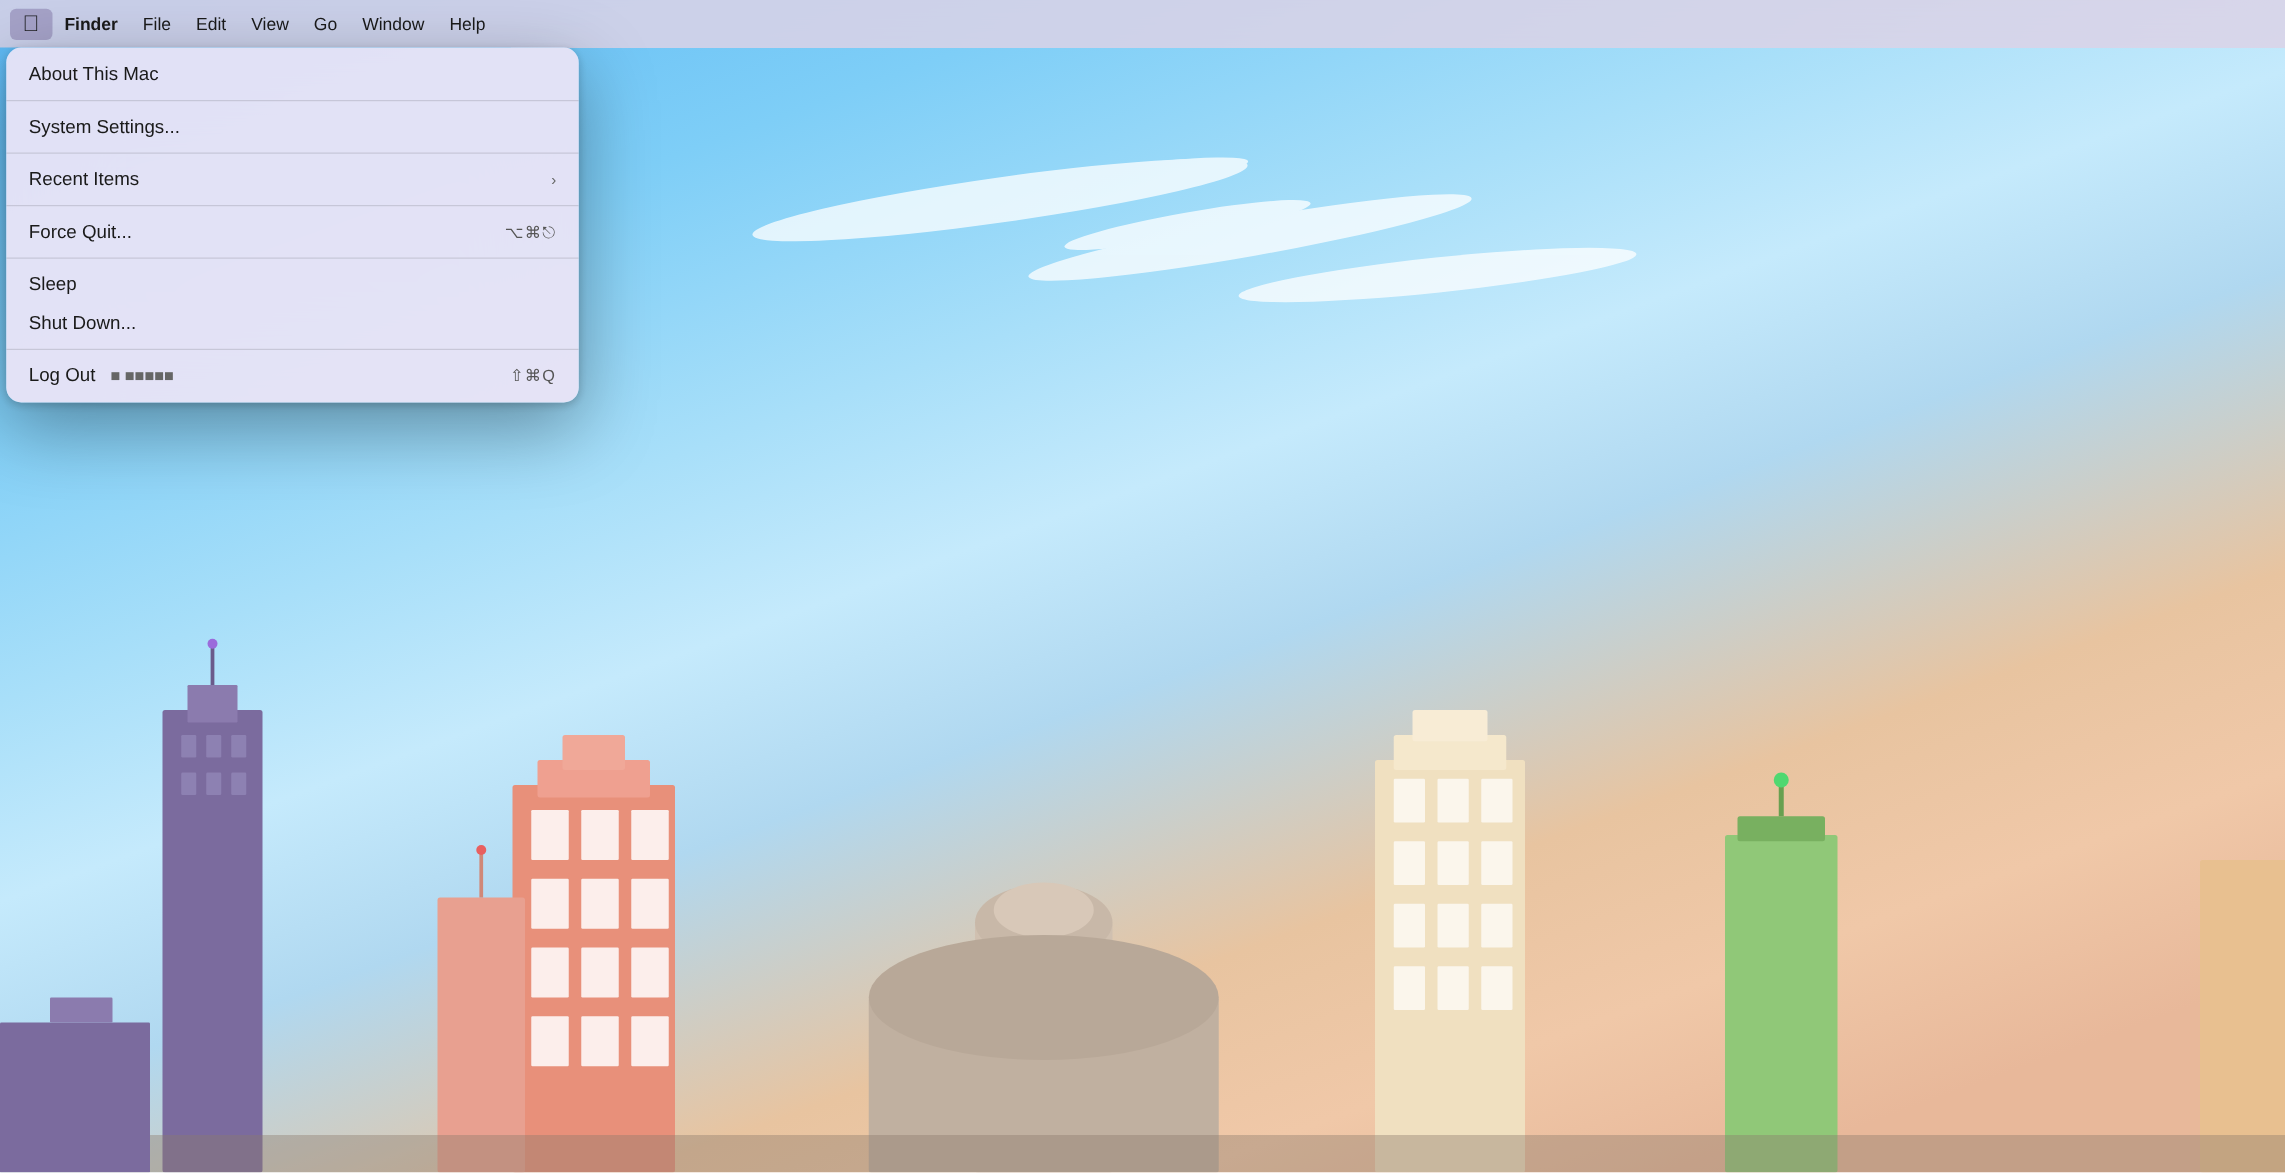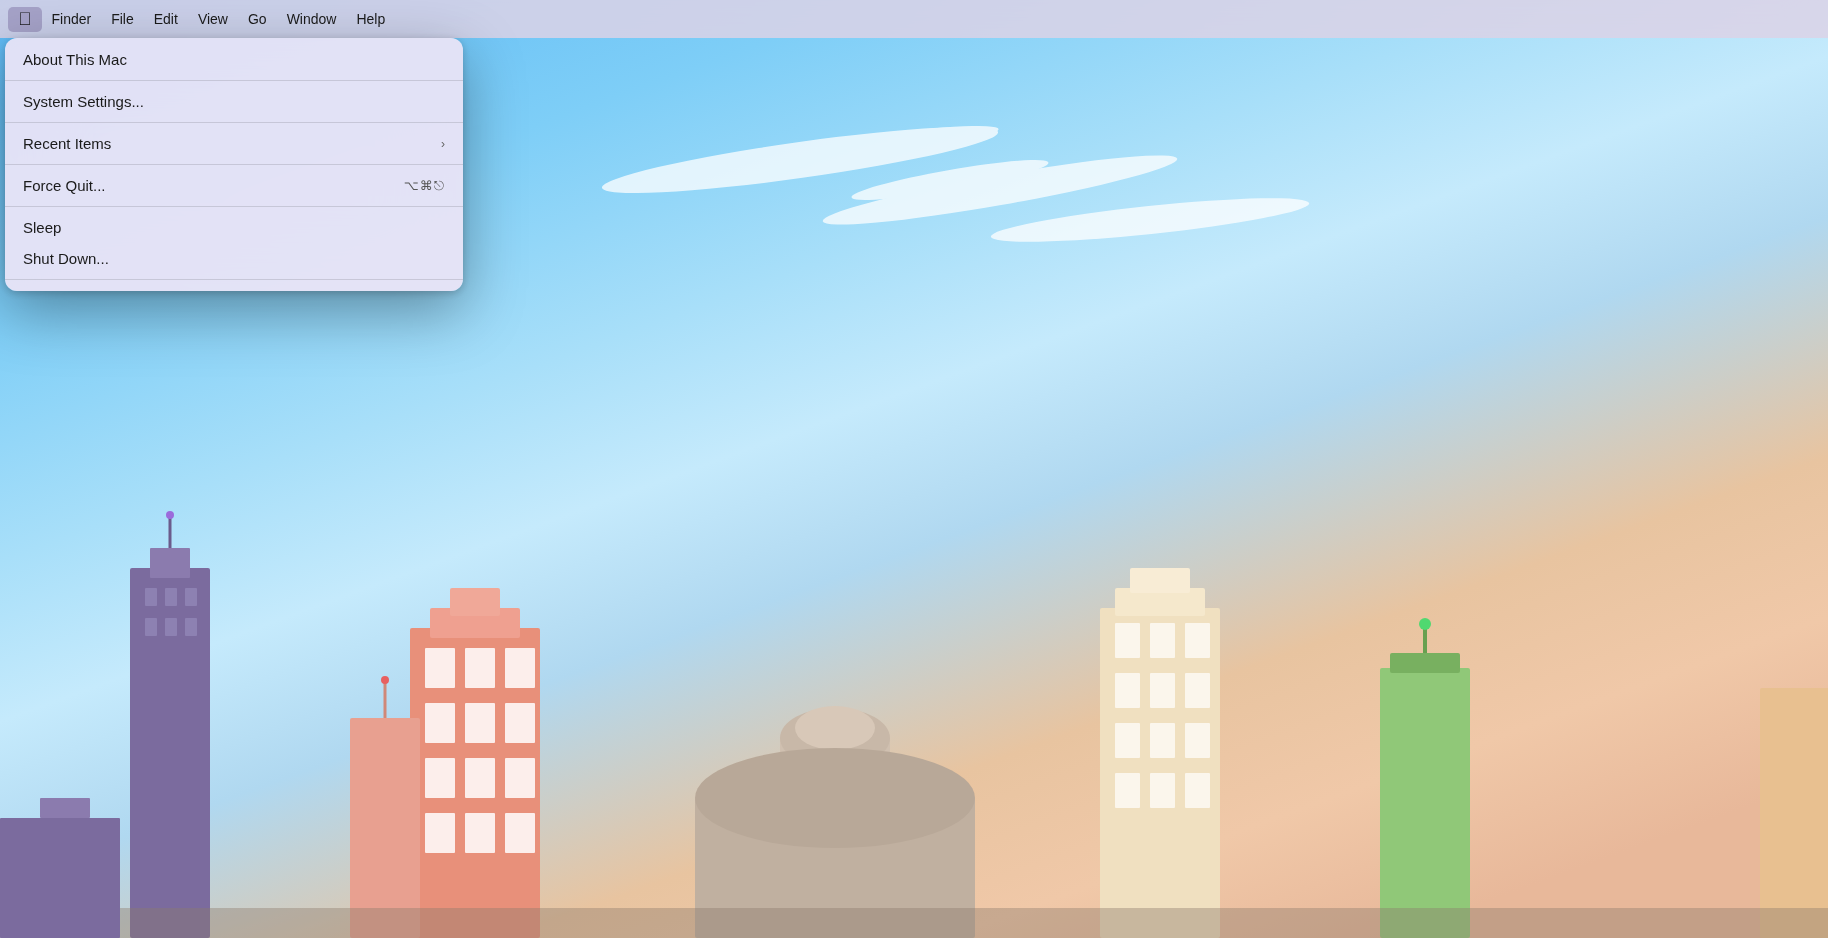--- a/index.html
+++ b/index.html
@@ -68,21 +68,21 @@
 
     .menubar-item.apple {
       font-size: 18px;
       padding: 2px 10px;
       font-weight: 700;
       background: rgba(100, 80, 140, 0.35);
       color: #1a1a1a;
     }
 
     .menubar-item.finder {
-      font-weight: 400;
+      font-weight: 700;
     }
 
     
     .apple-menu {
       position: absolute;
       top: 38px;
       left: 5px;
       width: 458px;
       background: rgba(235, 228, 245, 0.92);
       backdrop-filter: blur(40px);
@@ -325,14 +325,21 @@
 
 
   <div class="menu-item">
     <span class="item-left">Shut Down...</span>
     <span class="item-right"></span>
   </div>
 
   <div class="menu-separator"></div>
 
 
+  <div class="menu-item">
+    <span class="item-left">
+      <span>Log Out</span>
+      <span class="logout-username">■ ■■■■■</span>
+    </span>
+    <span class="item-right shortcut-symbol">⇧⌘Q</span>
+  </div>
 
 </div>
 
 </body></html>

